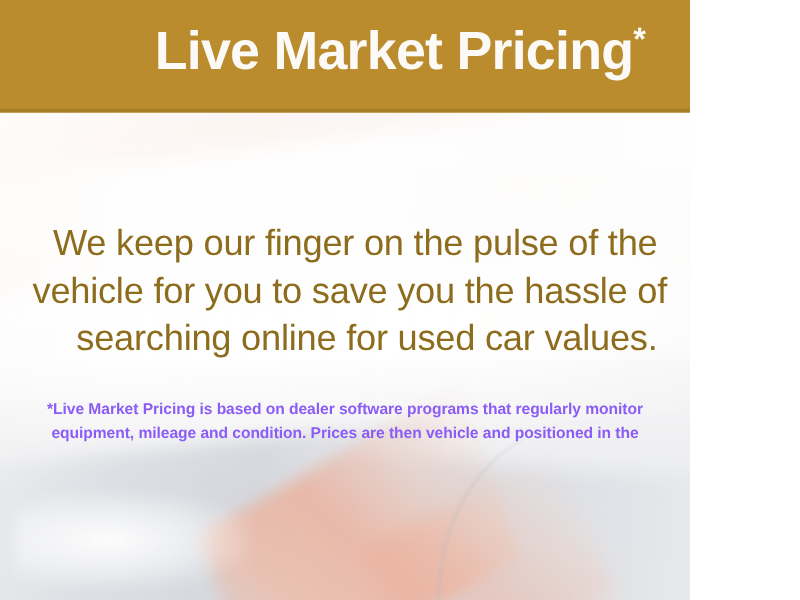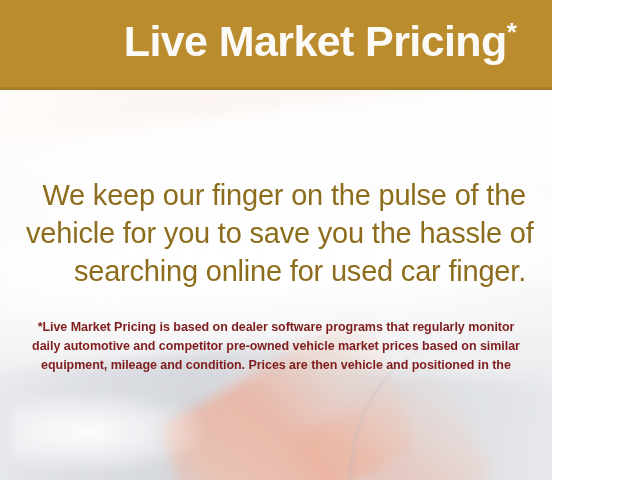--- a/index.html
+++ b/index.html
@@ -273,21 +273,21 @@
     position: absolute;
     left: 0;
     right: 0;
     top: 318px;
     text-align: center;
     z-index: 4;
     padding: 0 30px;
     box-sizing: border-box;
   }
   .disclaimer-line {
-    color: #7f1d1d;
+    color: #8b5cf6;
     font-size: 12.5px;
     font-weight: bold;
     line-height: 19px;
     letter-spacing: -0.05px;
     white-space: nowrap;
   }
 </style>
 </head>
 <body>
 
@@ -310,22 +310,21 @@
     <div class="bg-bleach-top"></div>
   </div>
 
   <div class="header-band">
     <h1 class="header-title"><span>Live Market Pricing</span><span class="asterisk">*</span></h1>
   </div>
 
   <div class="headline">
     <div class="headline-line">We keep our finger on the pulse of the</div>
     <div class="headline-line">vehicle for you to save you the hassle of</div>
-    <div class="headline-line">searching online for used car finger.</div>
+    <div class="headline-line">searching online for used car values.</div>
   </div>
 
   <div class="disclaimer">
     <div class="disclaimer-line">*Live Market Pricing is based on dealer software programs that regularly monitor</div>
-    <div class="disclaimer-line">daily automotive and competitor pre-owned vehicle market prices based on similar</div>
     <div class="disclaimer-line">equipment, mileage and condition. Prices are then vehicle and positioned in the</div>
   </div>
 
 </div>
 
 </body></html>

